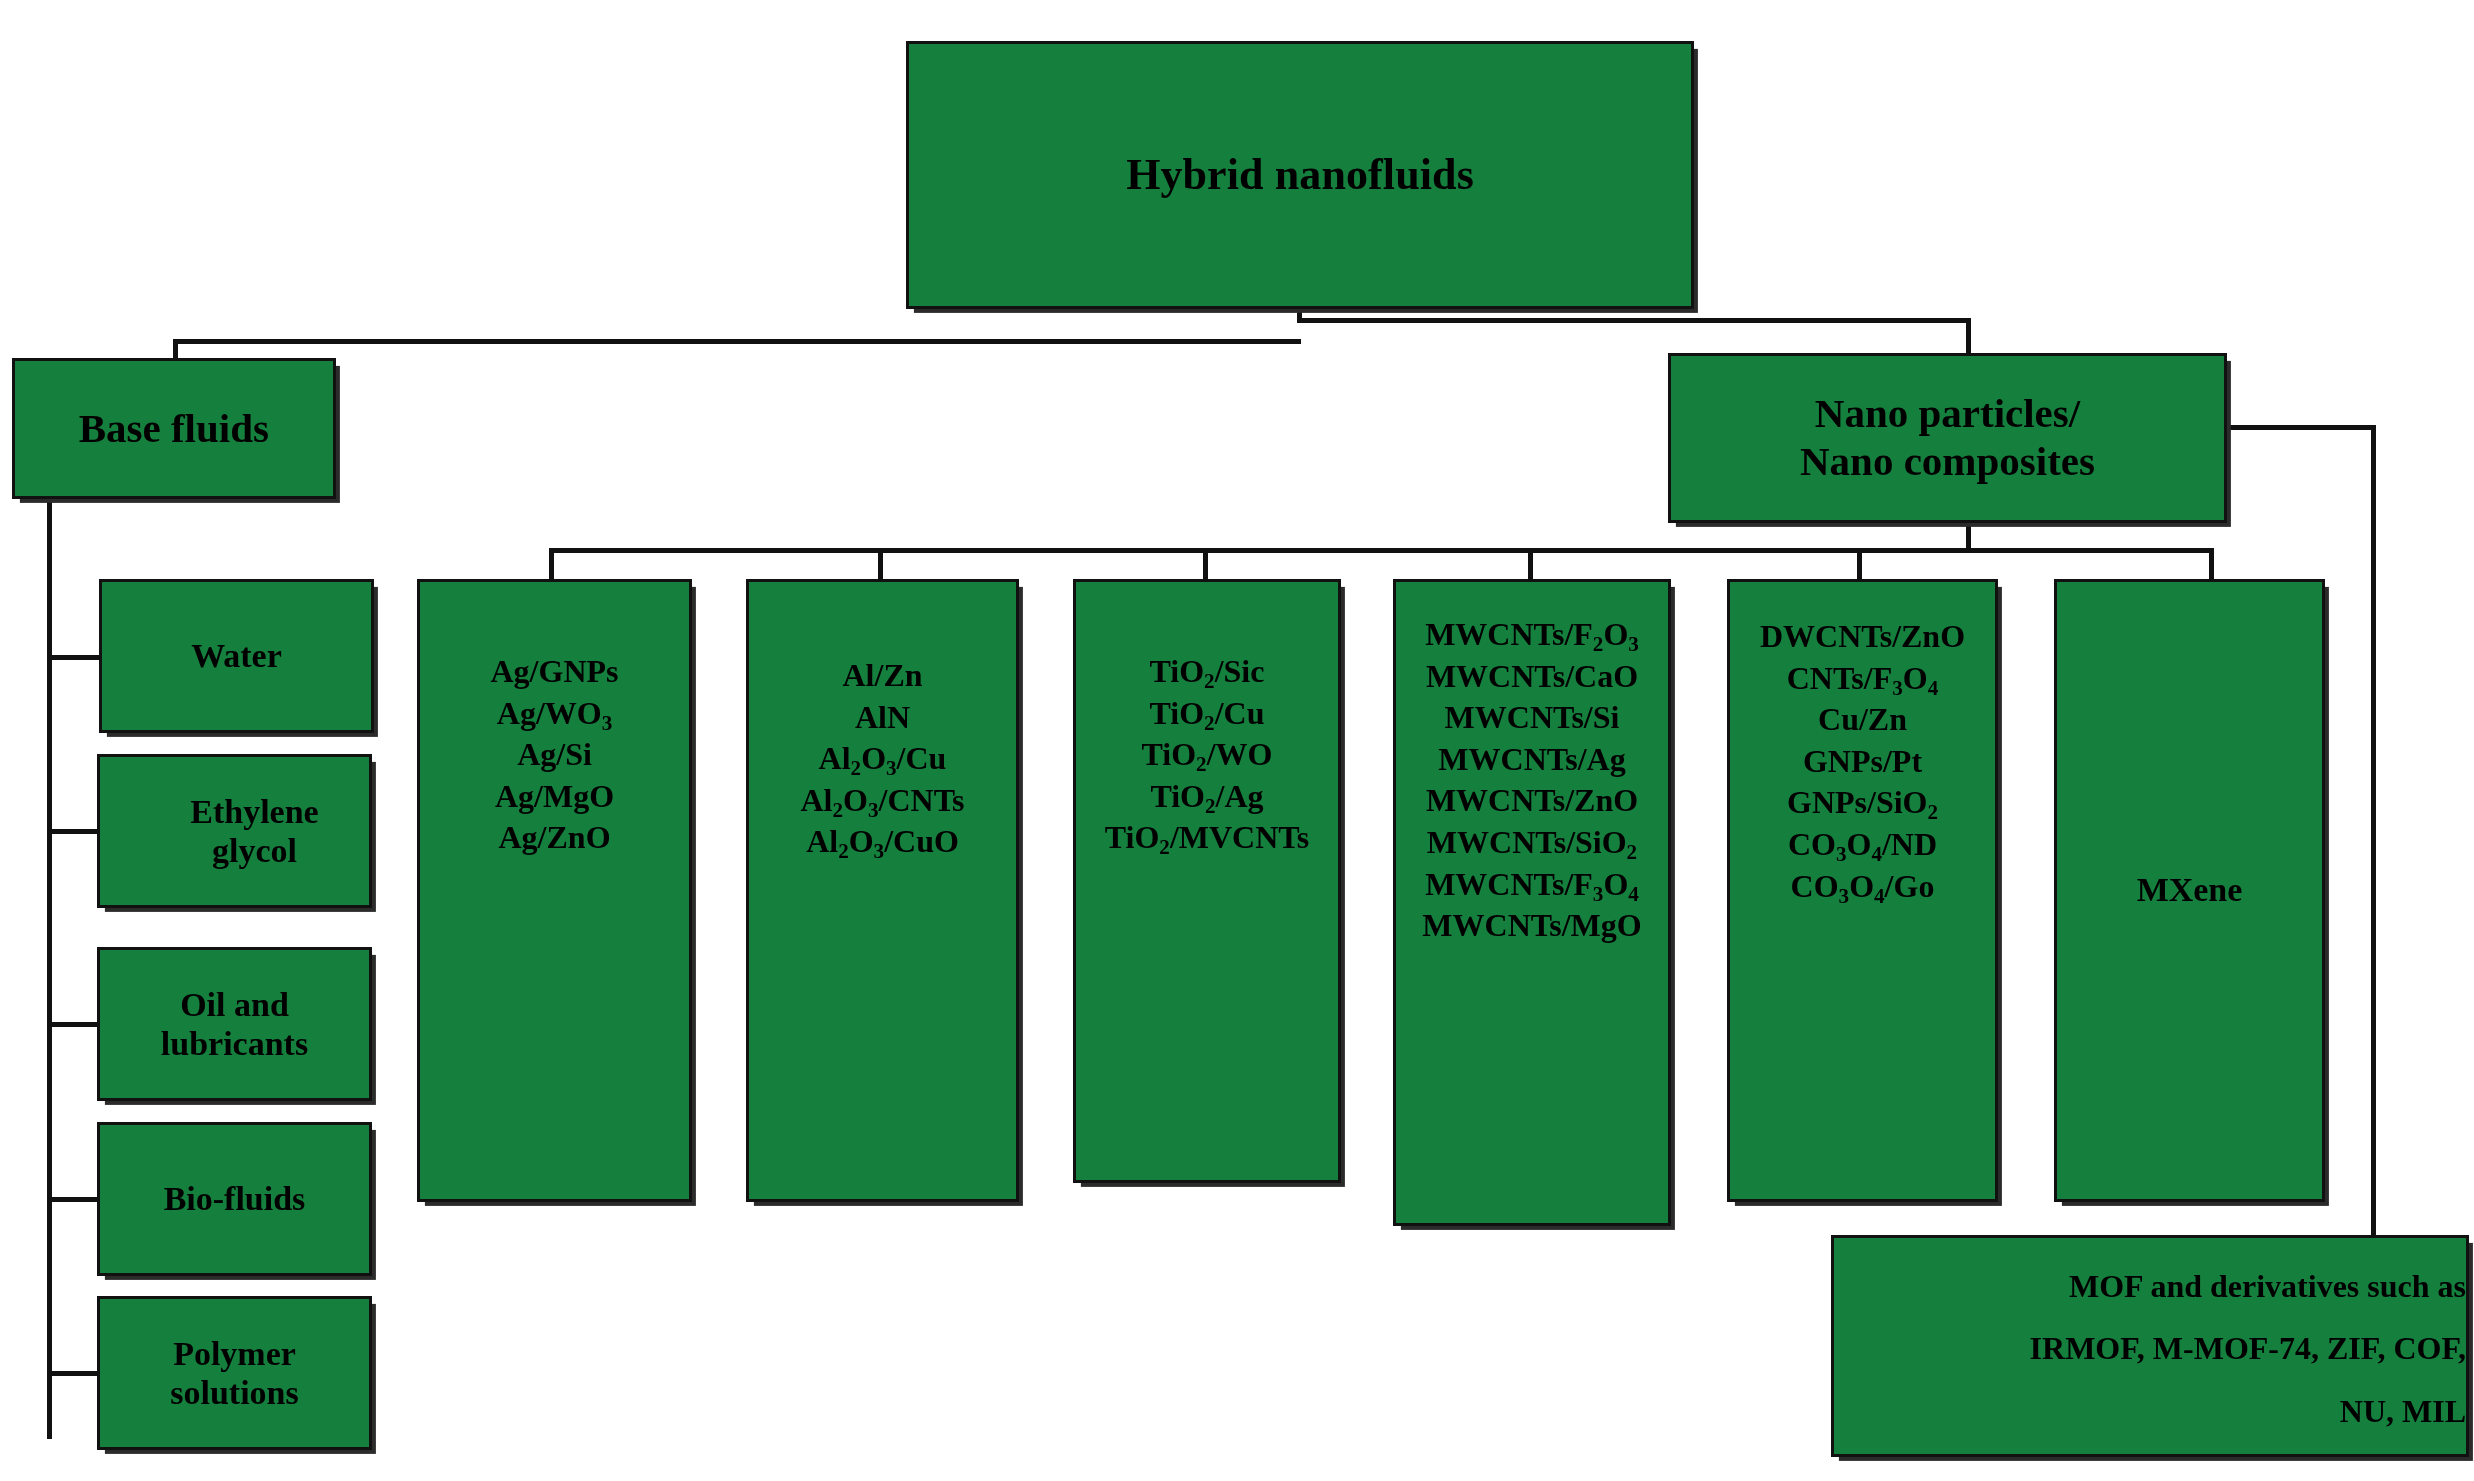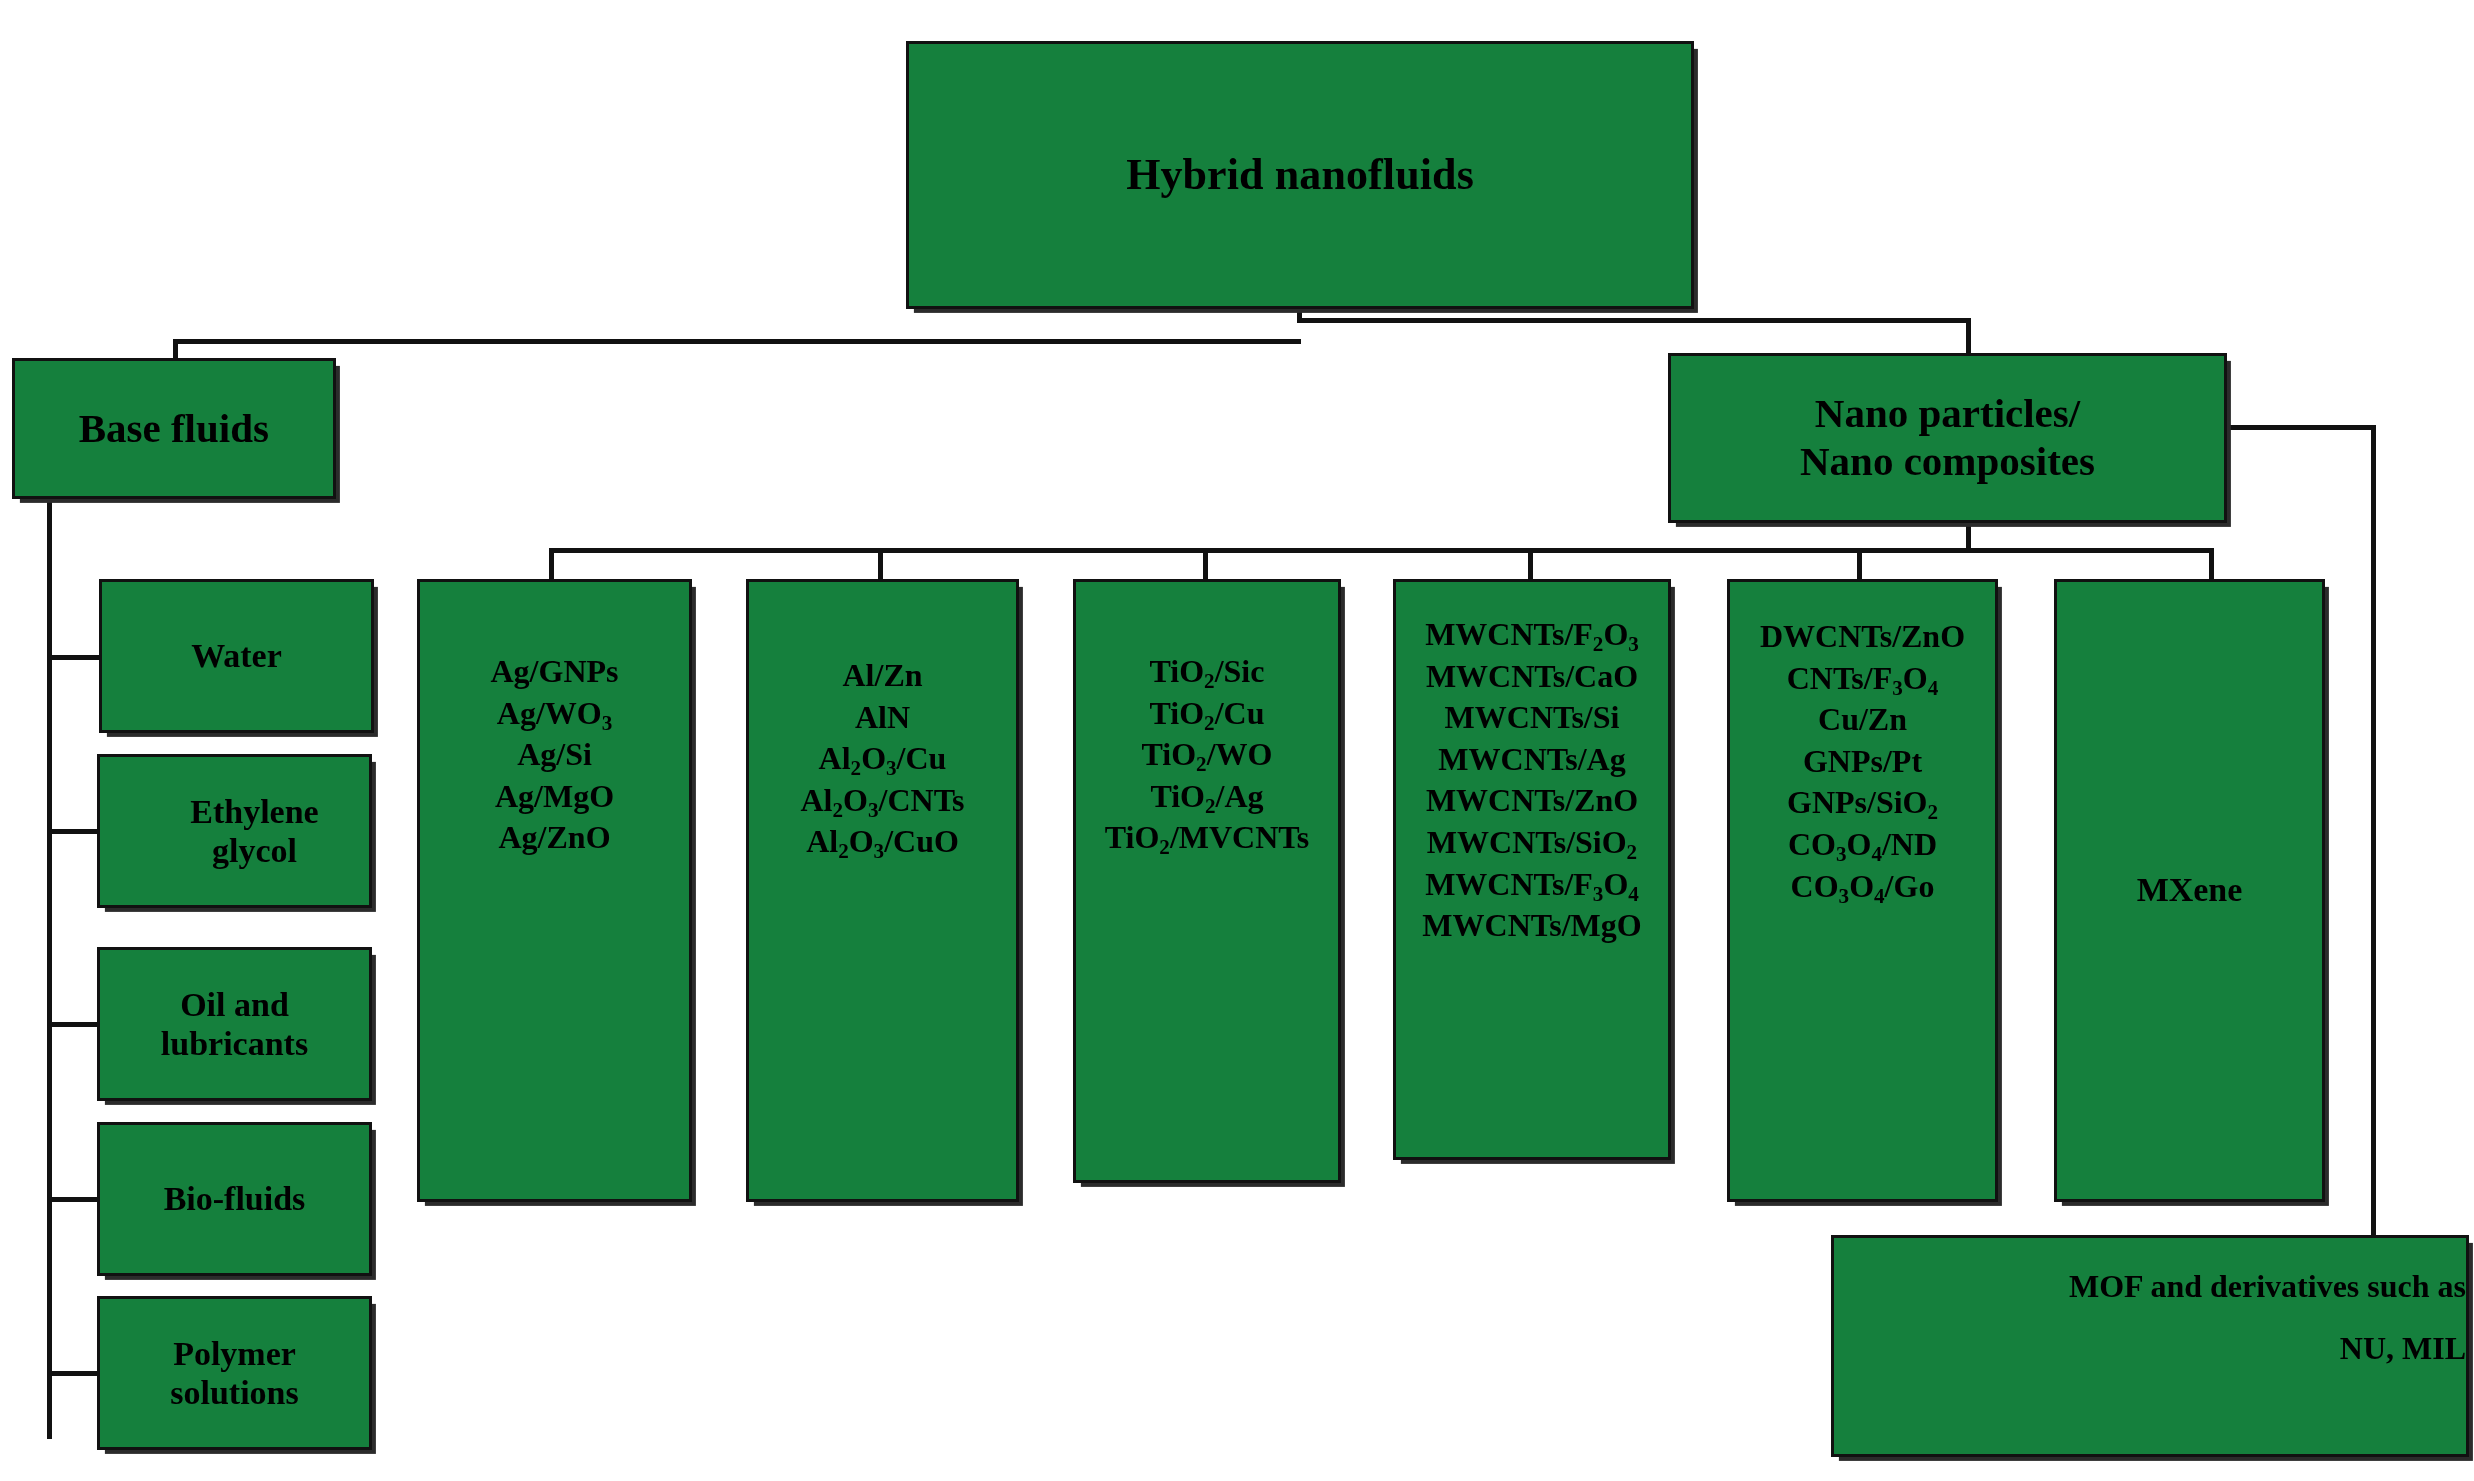--- a/index.html
+++ b/index.html
@@ -144,21 +144,21 @@
     <span class="inner">
         <div style="height:69px"></div>
         <div class="list-line">TiO<sub>2</sub>/Sic</div>
         <div class="list-line">TiO<sub>2</sub>/Cu</div>
         <div class="list-line">TiO<sub>2</sub>/WO</div>
         <div class="list-line">TiO<sub>2</sub>/Ag</div>
         <div class="list-line">TiO<sub>2</sub>/MVCNTs</div>
       </span>
   </div>
 
-  <div class="box list-box" style="left:1393px;top:579px;width:278px;height:581px;">
+  <div class="box list-box" style="left:1393px;top:579px;width:278px;height:647px;">
     <span class="inner">
         <div style="height:32px"></div>
         <div class="list-line">MWCNTs/F<sub>2</sub>O<sub>3</sub></div>
         <div class="list-line">MWCNTs/CaO</div>
         <div class="list-line">MWCNTs/Si</div>
         <div class="list-line">MWCNTs/Ag</div>
         <div class="list-line">MWCNTs/ZnO</div>
         <div class="list-line">MWCNTs/SiO<sub>2</sub></div>
         <div class="list-line">MWCNTs/F<sub>3</sub>O<sub>4</sub></div>
         <div class="list-line">MWCNTs/MgO</div>
@@ -180,18 +180,19 @@
 
   <div class="box mxene-box" style="left:2054px;top:579px;width:271px;height:623px;">
     <span class="inner">
         <div class="list-line">MXene</div>
       </span>
   </div>
 
   <div class="box mof-box" style="left:1831px;top:1235px;width:638px;height:222px;text-align:right;">
     <span class="inner">
       <div class="mof-line">MOF and derivatives such as</div>
+      <div class="mof-line">IRMOF, M-MOF-74, ZIF, COF,</div>
       <div class="mof-line">NU, MIL</div>
     </span>
   </div>
 
 </div>
 
 
 </body></html>

